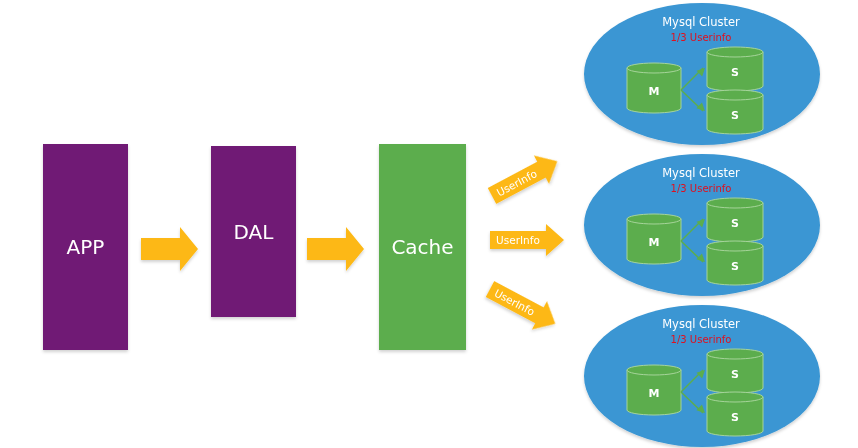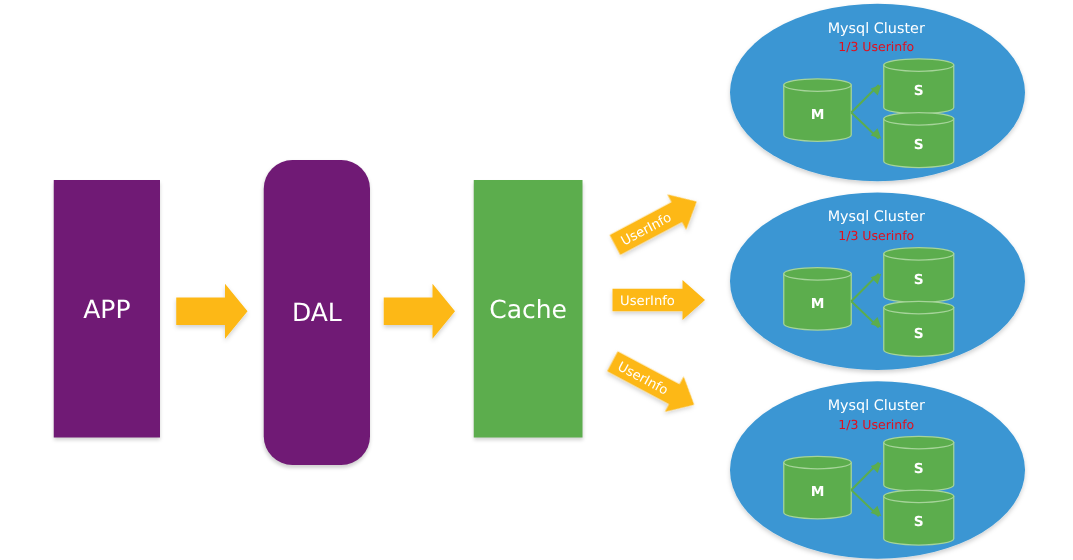--- a/index.html
+++ b/index.html
@@ -14,21 +14,21 @@
   .cluster-sub { font-size: 10px; fill: #e0101e; }
   .db-label { font-size: 11px; fill: #ffffff; font-weight: bold; }
   .arrow-label { font-size: 10.5px; fill: #ffffff; }
 </style>
 </head>
 <body>
 
 <div class="block blue" style="left:43px; top:144px; width:85px; height:206px;">
   <span>APP</span>
 </div>
-<div class="block blue" style="left:211px; top:128px; width:85px; height:244px;border-radius:23px;">
+<div class="block blue" style="left:211px; top:146px; width:85px; height:171px;">
   <span>DAL</span>
 </div>
 <div class="block green" style="left:379px; top:144px; width:87px; height:206px;">
   <span>Cache</span>
 </div>
 
 <svg width="858" height="448" viewBox="0 0 858 448">
   <defs>
     <filter id="sh" x="-10%" y="-10%" width="130%" height="130%">
       <feDropShadow dx="0" dy="2" stdDeviation="1.5" flood-color="#000" flood-opacity="0.18"></feDropShadow>

